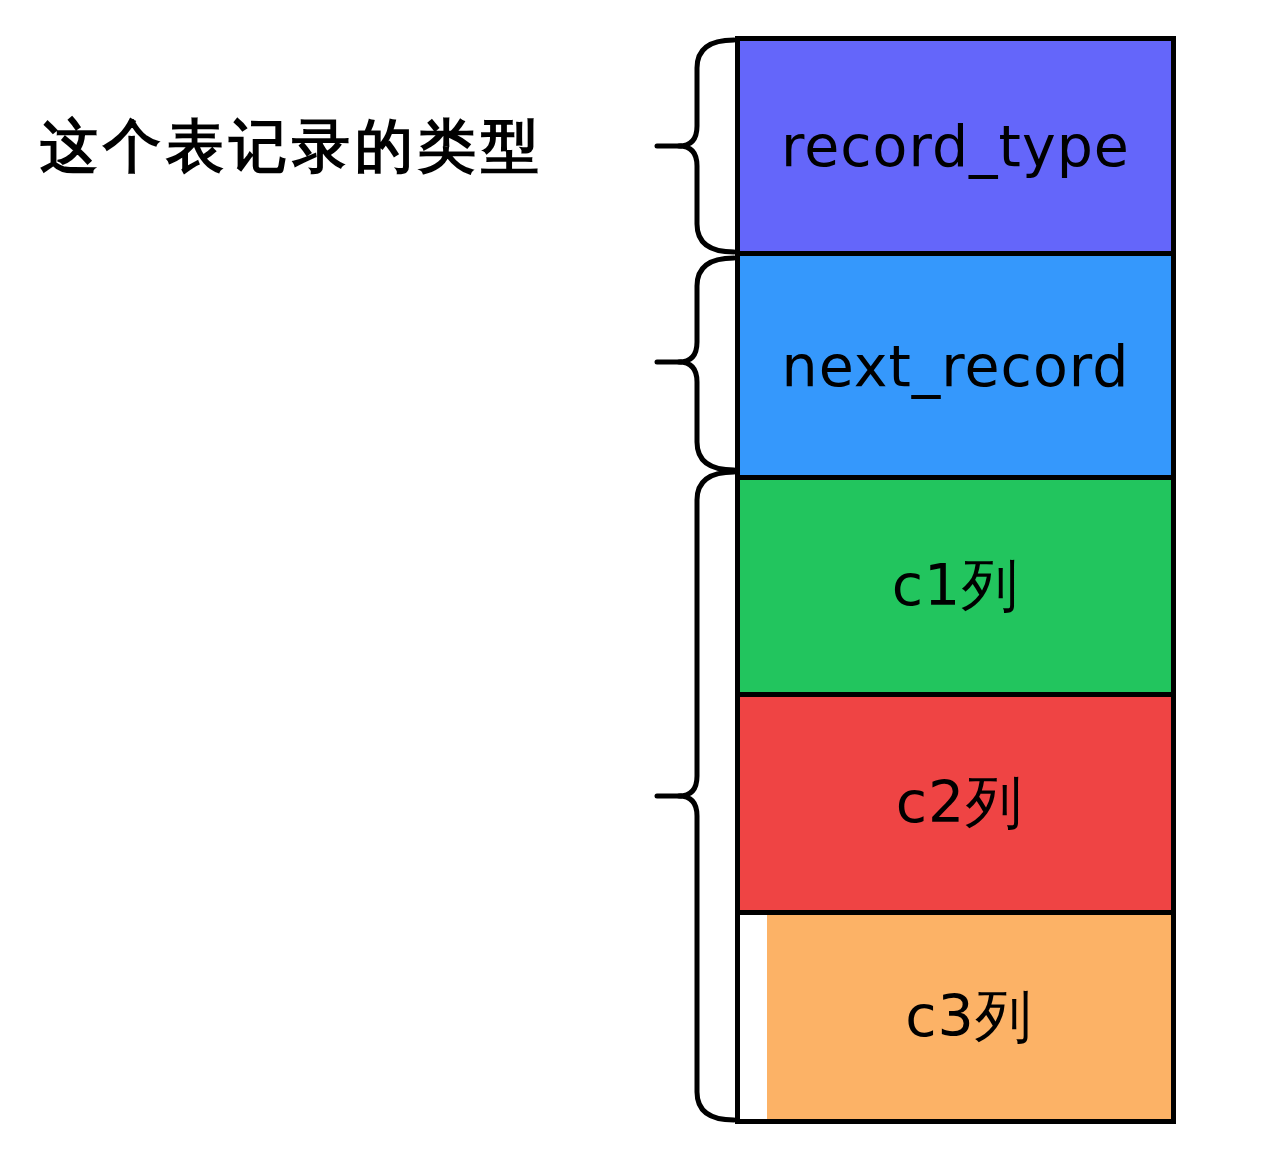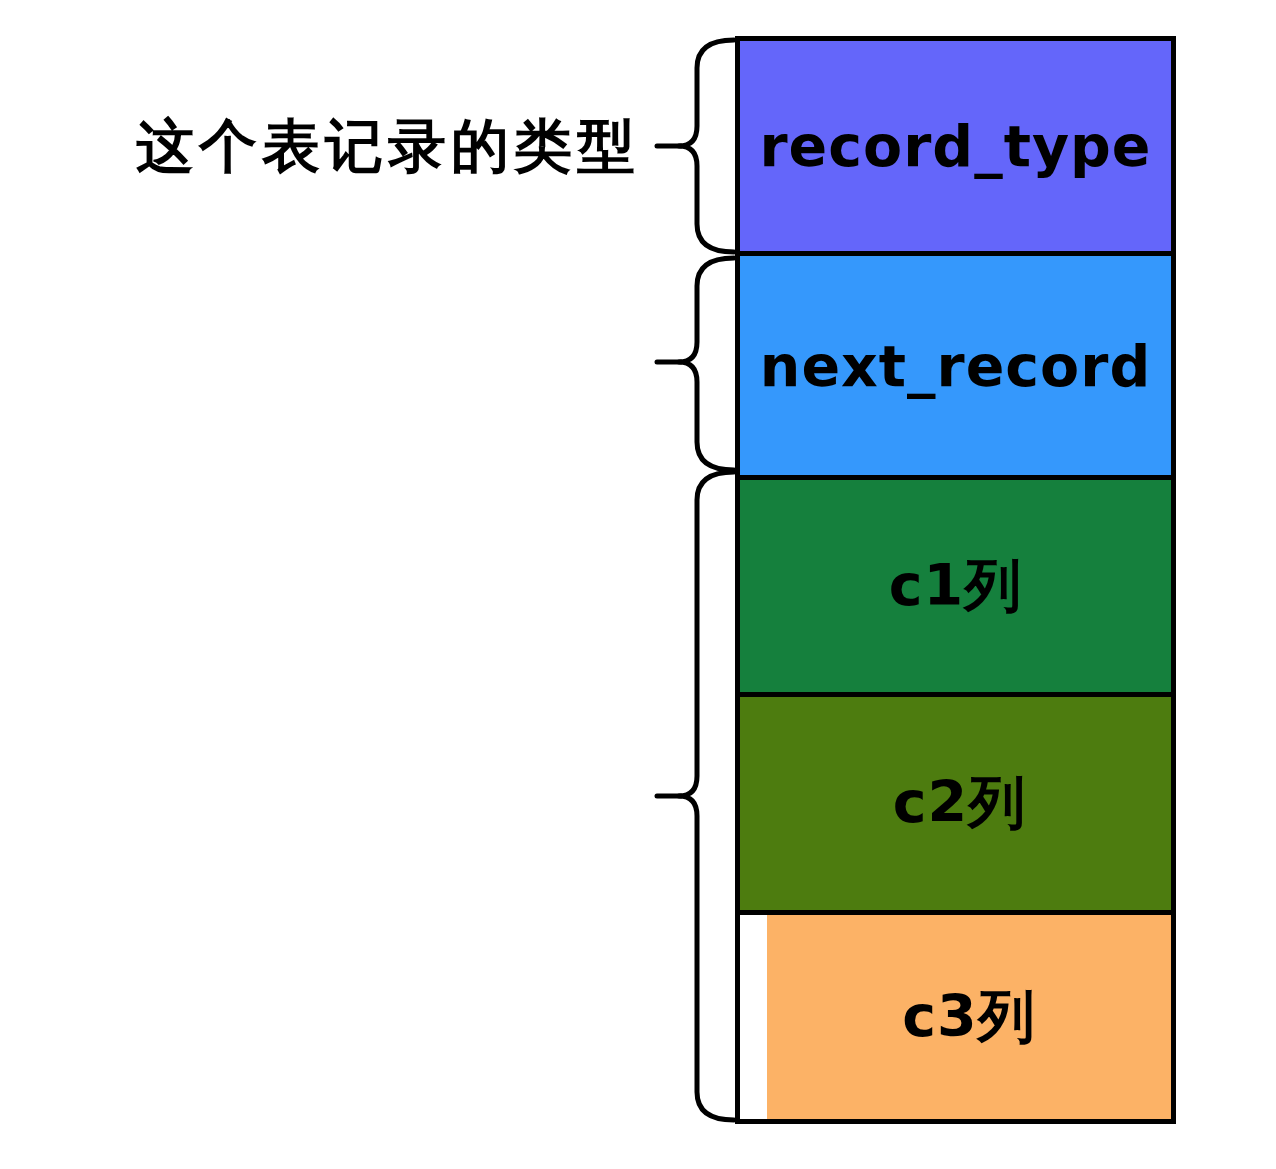--- a/index.html
+++ b/index.html
@@ -7,21 +7,21 @@
     position:relative;
     width:1276px;height:1169px;
     background:#ffffff;
     overflow:hidden;
     font-family:"DejaVu Sans","Liberation Sans",sans-serif;
   }
   
   .annotation{
     position:absolute;
     left:40px;width:600px;
-    text-align:right;
+    text-align:left;
     font-size:58px;
     font-weight:900;
     letter-spacing:5px;
     color:#000;
     line-height:70px;
     font-family:"Liberation Sans","DejaVu Sans",sans-serif;
     white-space:nowrap;
   }
   .annotation-1{top:111px;}
   .annotation-2{top:327px;}
@@ -56,21 +56,21 @@
     justify-content:center;
     flex:none;
   }
   .block:last-child{border-bottom:none;flex:1;margin-left:27px;}
   .block-1{height:215px;}
   .block-2{height:224px;}
   .block-3{height:217px;}
   .block-4{height:218px;}
   .block-label{
     font-size:57px;
-    font-weight:bold;
+    font-weight:normal;
     color:#000;
     letter-spacing:1px;
     white-space:nowrap;
     font-family:"DejaVu Sans","Liberation Sans",sans-serif;
   }
 </style>
 </head>
 <body>
 
 <div class="canvas">
@@ -91,24 +91,24 @@
     <line x1="657" y1="796" x2="681" y2="796"></line>
   </svg>
 
   <div class="stack">
     <div class="block block-1" style="background-color: rgb(100, 102, 250);">
       <span class="block-label">record_type</span>
     </div>
     <div class="block block-2" style="background-color: rgb(53, 152, 252);">
       <span class="block-label">next_record</span>
     </div>
-    <div class="block block-3" style="background-color: #15803d;">
+    <div class="block block-3" style="background-color: #22c55e;">
       <span class="block-label">c1列</span>
     </div>
-    <div class="block block-4" style="background-color: #4d7c0f; padding-left: 8px;">
+    <div class="block block-4" style="background-color: #ef4444; padding-left: 8px;">
       <span class="block-label">c2列</span>
     </div>
     <div class="block block-5" style="background-color: rgb(252, 178, 102);">
       <span class="block-label">c3列</span>
     </div>
   </div>
 
 </div>
 
 </body></html>

